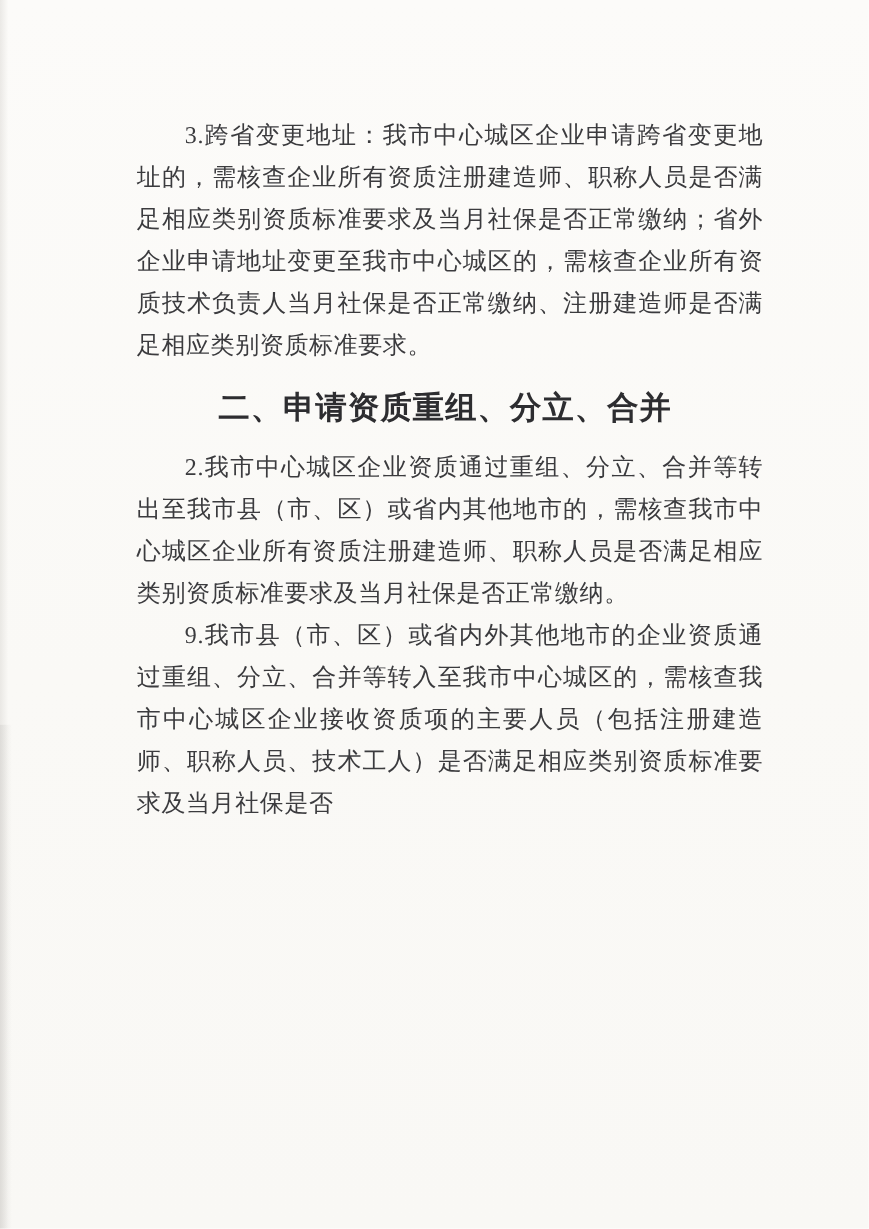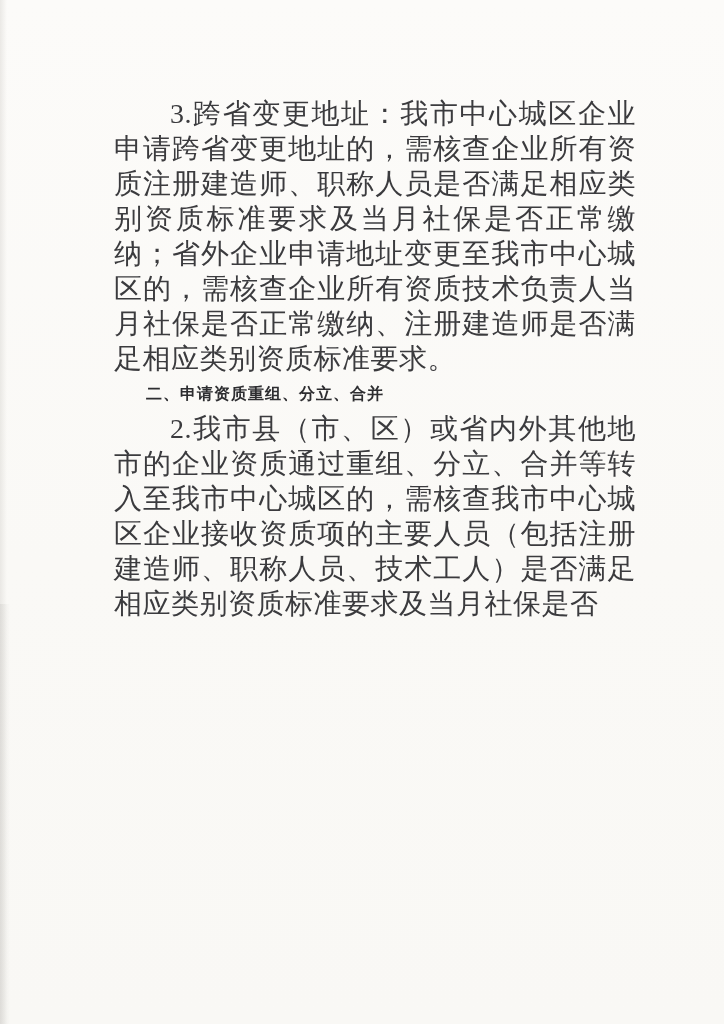--- a/index.html
+++ b/index.html
@@ -18,31 +18,31 @@
     font-family: "Liberation Serif", "DejaVu Serif", serif;
   }
   .content {
     position: absolute;
     left: 114px;
     top: 96px;
     width: 522px;
   }
   .body-para {
     margin: 0;
-    font-size: 28px;
+    font-size: 20px;
     line-height: 35px;
     color: #3b3b3e;
     text-align: justify;
     text-indent: 2em;
     letter-spacing: 0.5px;
     font-family: "Liberation Serif", "DejaVu Serif", serif;
   }
   .section-heading {
-    margin: 0;
-    font-size: 16px;
+    margin: 16px;
+    font-size: 26px;
     line-height: 35px;
     color: #2d2d30;
     font-weight: 700;
     text-indent: 2em;
     letter-spacing: 1px;
     font-family: "Liberation Sans", "DejaVu Sans", sans-serif;
   }
   
   .scan-streak {
     position: absolute;
@@ -55,15 +55,16 @@
   }
 </style>
 </head>
 <body>
 
 <div class="page">
   <div class="scan-streak"></div>
   <div class="content">
     <p class="body-para">3.跨省变更地址：我市中心城区企业申请跨省变更地址的，需核查企业所有资质注册建造师、职称人员是否满足相应类别资质标准要求及当月社保是否正常缴纳；省外企业申请地址变更至我市中心城区的，需核查企业所有资质技术负责人当月社保是否正常缴纳、注册建造师是否满足相应类别资质标准要求。</p>
     <h2 class="section-heading">二、申请资质重组、分立、合并</h2>
-    <p class="body-para">2.我市县（市、区）或省内外其他地市的企业资质通过重组、分立、合并等转入至我市中心城区的，需核查我市中心城区企业接收资质项的主要人员（包括注册建造师、职称人员、技术工人）是否满足相应类别资质标准要求及当月社保是否</p>
+    <p class="body-para">2.我市中心城区企业资质通过重组、分立、合并等转出至我市县（市、区）或省内其他地市的，需核查我市中心城区企业所有资质注册建造师、职称人员是否满足相应类别资质标准要求及当月社保是否正常缴纳。</p>
+    <p class="body-para">9.我市县（市、区）或省内外其他地市的企业资质通过重组、分立、合并等转入至我市中心城区的，需核查我市中心城区企业接收资质项的主要人员（包括注册建造师、职称人员、技术工人）是否满足相应类别资质标准要求及当月社保是否</p>
   </div>
 </div>
 
 </body></html>

